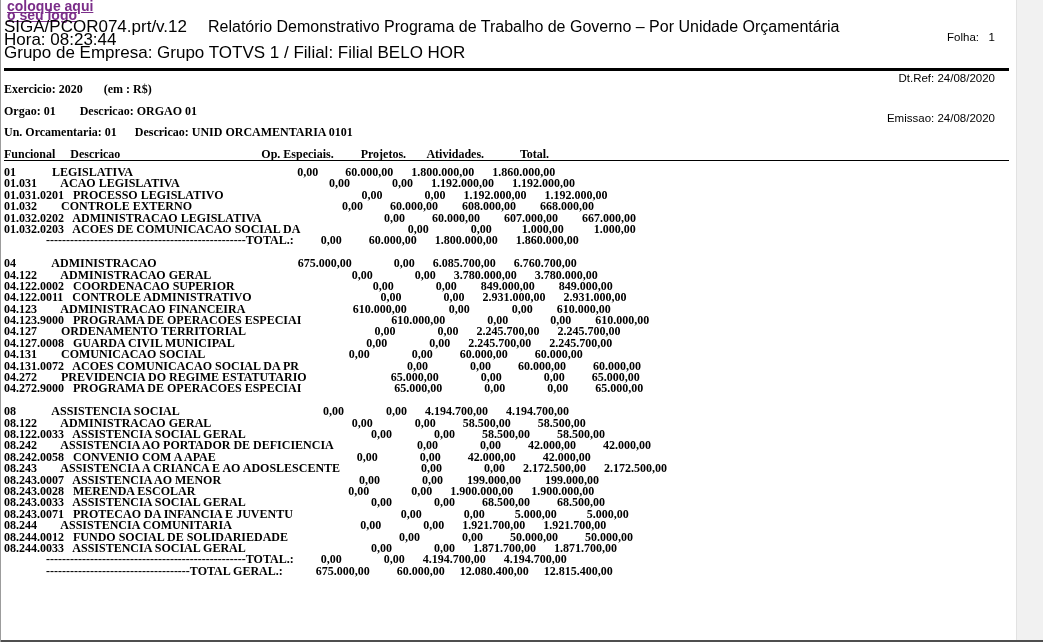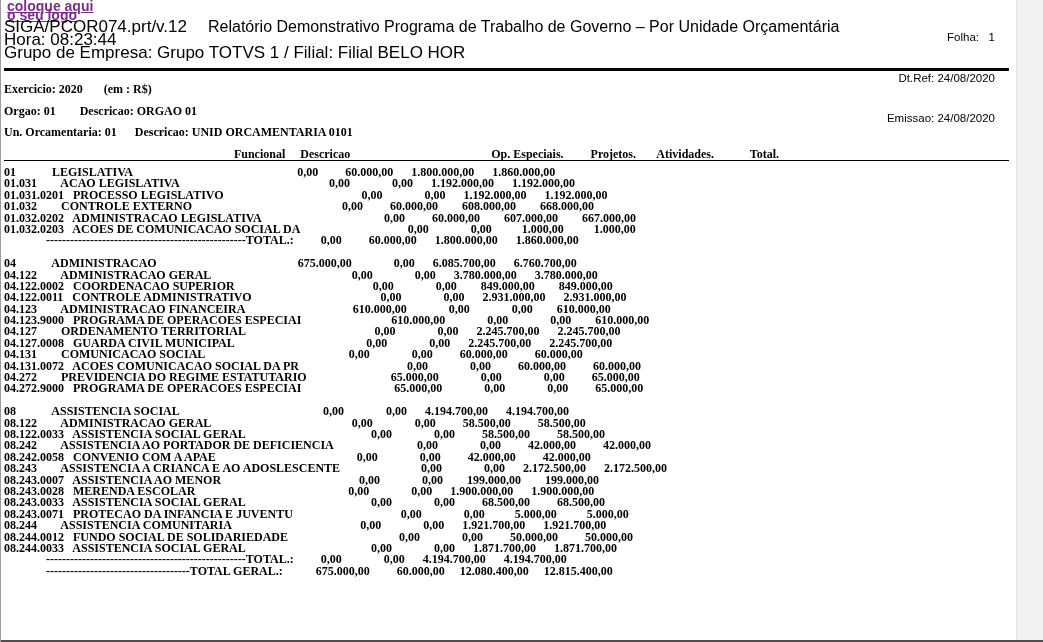--- a/index.html
+++ b/index.html
@@ -32,21 +32,21 @@
   }
   .rule { margin-left: 3px; width: 1005px; height: 3px; background: #000000; }
   
   .mono {
     padding: 12px 0 0 3px;
     font-family: Liberation Serif, serif;
     font-size: 12px; font-weight: bold;
   }
   .iline  { height: 21.5px; line-height: 13px; white-space: pre; }
   .colhead{ height: 13.5px; line-height: 13px; white-space: pre; width: 1005px;
-            border-bottom: 1px solid #000000; text-align: center; }
+            border-bottom: 1px solid #000000; }
   #rows   { margin-top: 6px; }
   .mline  { height: 11.4px; line-height: 11.5px; white-space: pre; }
   .grand  { }
   
   .vscroll {
     position: absolute; top: 0; right: 0; width: 27px; height: 642px;
     background: #f1f1f1; border-left: 1px solid #e2e2e2;
   }
   .bottombar {
     position: absolute; left: 0; right: 0; bottom: 0; height: 2px;

